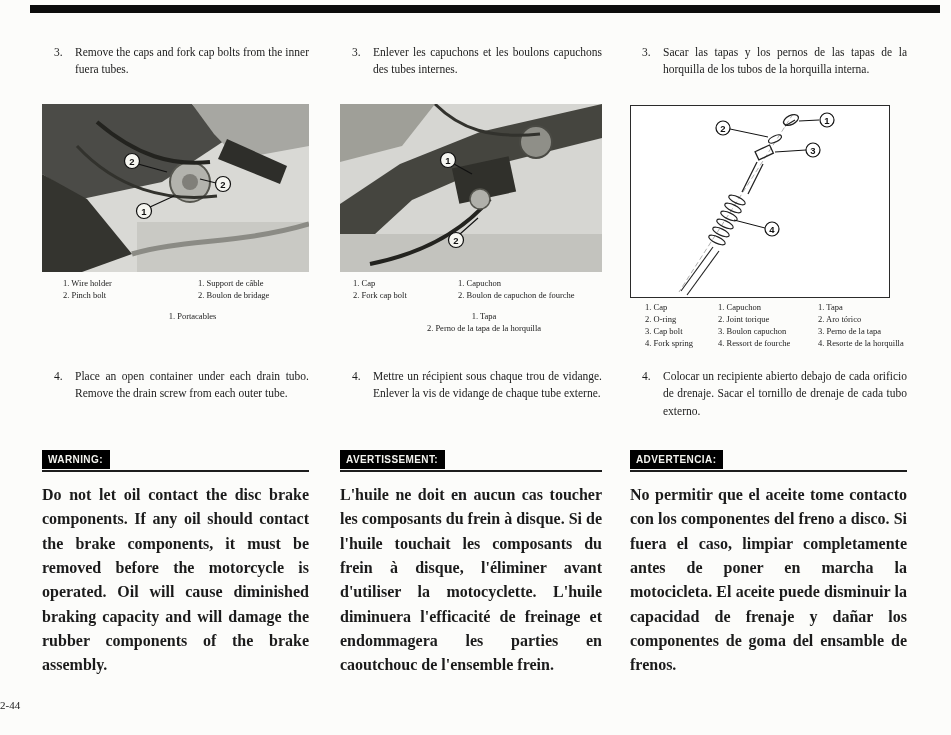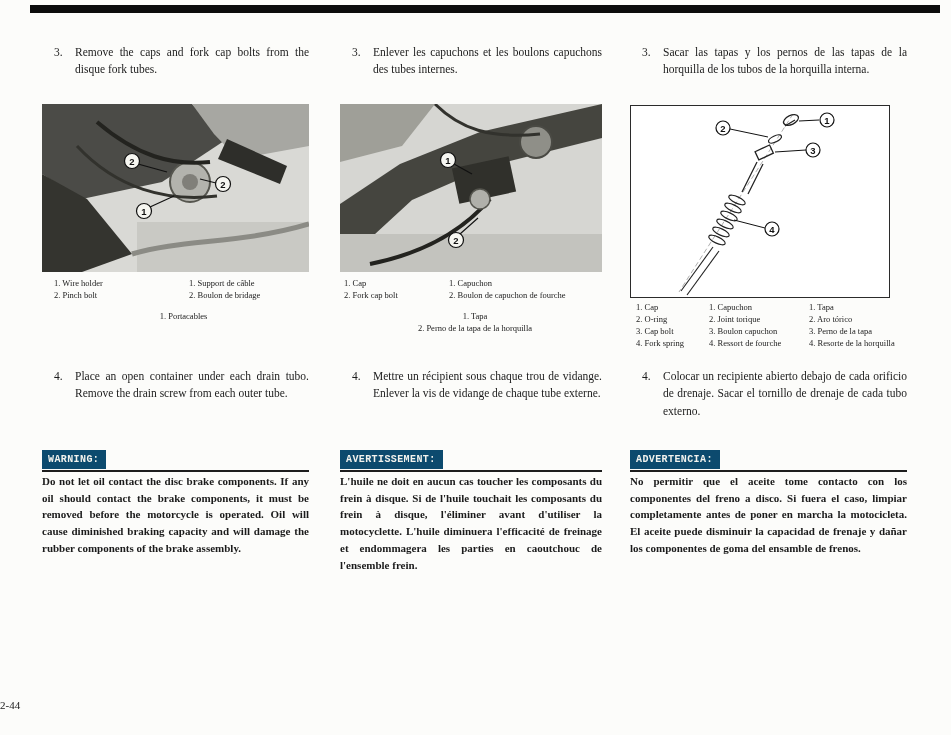--- a/index.html
+++ b/index.html
@@ -24,46 +24,46 @@
   .step { display:flex; gap:6px; font-size:11.5px; line-height:1.5; text-align:justify; }
   .stepnum { flex:0 0 15px; }
   .steptext { flex:1 1 auto; }
 
   .blk-photo { position:absolute; top:60px; left:0; line-height:0; }
   .blk-diagram {
     position:absolute; top:61px; left:0; width:260px; height:193px;
     border:1.4px solid #2b2b2b; background:#ffffff; line-height:0;
   }
 
-  .blk-legend { position:absolute; top:234px; left:4px; width:100%; padding-left:8px; }
+  .blk-legend { position:absolute; top:234px; left:13px; width:100%; padding-left:8px; }
   .blk-legend.diagram-legend { top:258px; padding-left:2px; }
   #col-fr .blk-legend { padding-left:0; }
   .legend-row { display:flex; }
   .lg { font-size:8.5px; line-height:1.4; }
   .lg-line { white-space:nowrap; }
   .g1-en { flex:0 0 135px; }
   .g2-en { flex:0 0 105px; }
   .dg1 { flex:0 0 73px; }
   .dg2 { flex:0 0 100px; }
   .lg-es { margin-top:9px;text-align:center; }
 
   .blk-warnhead {
     position:absolute; top:406px; left:0; width:100%;
     border-bottom:2px solid #1d1d1d; padding-bottom:1px; line-height:0;
   }
   .warnlabel {
     display:inline-block;
-    background:#0c4a6e; color:#f3f3ee;
-    font-family:Liberation Mono, monospace;
+    background:#000000; color:#f3f3ee;
+    font-family:Liberation Sans, sans-serif;
     font-weight:bold; font-size:10px; line-height:1.3;
     letter-spacing:0.4px; padding:3px 7px 3px 6px;
   }
   .blk-warntext {
-    position:absolute; top:429px; left:0; width:100%;
-    font-size:11px; font-weight:bold; line-height:1.52; text-align:justify;
+    position:absolute; top:439px; left:0; width:100%;
+    font-size:16px; font-weight:bold; line-height:1.52; text-align:justify;
   }
 
   .pagenum {
     position:absolute; left:0; top:699px; width:951px;
     text-align:left; font-size:11px;
   }
 
   svg text.co {
     font-family:"Liberation Sans", sans-serif;
     font-size:9.5px; font-weight:bold; fill:#111;
@@ -72,21 +72,21 @@
 </head>
 <body>
 
 <div class="sheet">
   <div class="topbar"></div>
 
   <section class="col" id="col-en">
     <div class="blk-step3">
       <div class="step">
         <span class="stepnum">3.</span>
-        <span class="steptext">Remove the caps and fork cap bolts from the disque fork tubes.</span>
+        <span class="steptext">Remove the caps and fork cap bolts from the inner fuera tubes.</span>
       </div>
     </div>
 
     <figure class="blk-photo">
       <svg width="267" height="168" viewBox="0 0 267 168">
         <rect width="267" height="168" fill="#d9d9d5"></rect>
         <g>
           <path d="M0,0 L150,0 L185,35 L120,78 L40,95 L0,70 Z" fill="#4b4b47"></path>
           <path d="M150,0 L267,0 L267,42 L196,55 L172,30 Z" fill="#a7a7a2"></path>
           <path d="M0,70 L45,95 L90,150 L40,168 L0,168 Z" fill="#34342f"></path>

